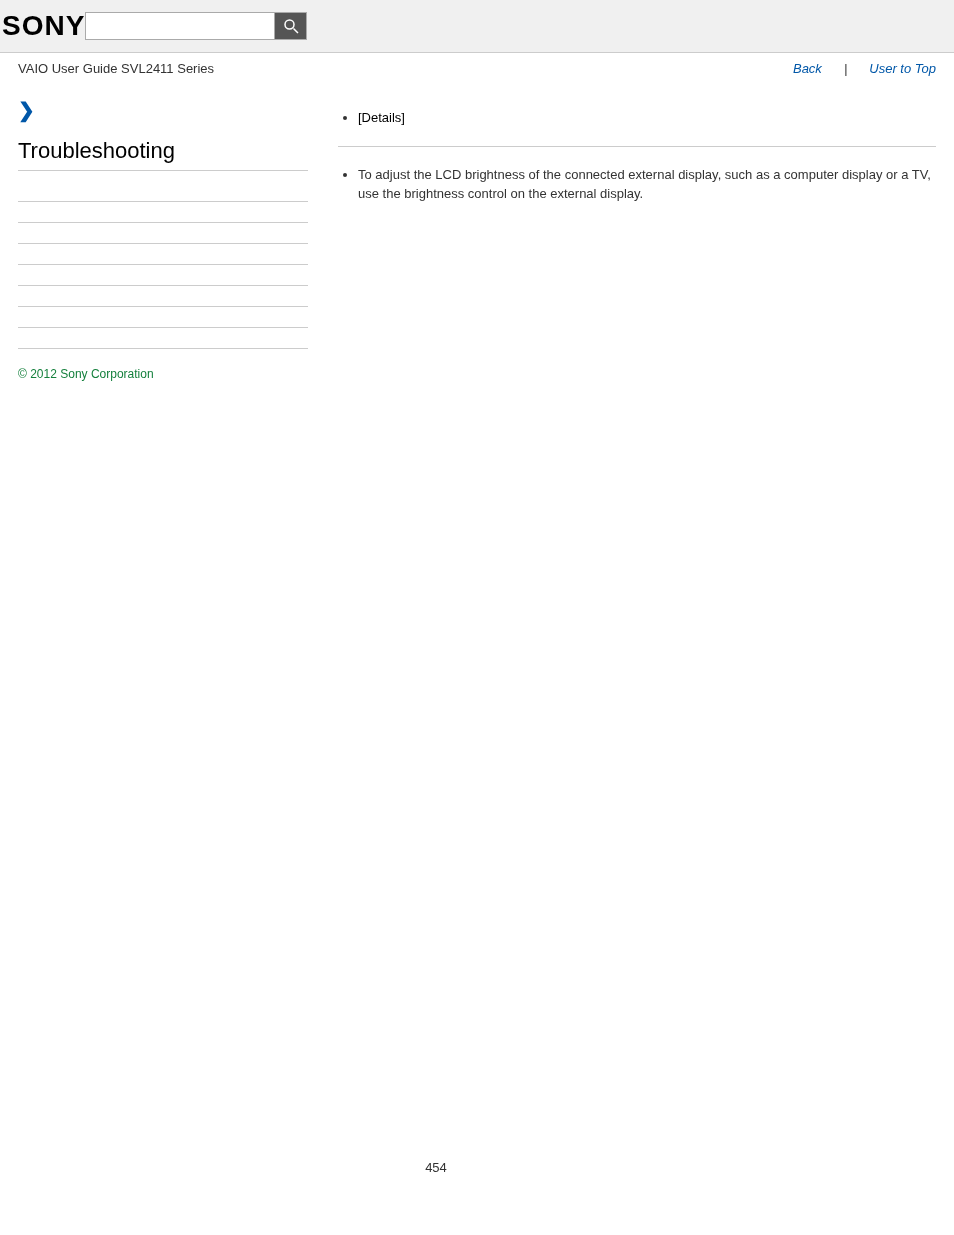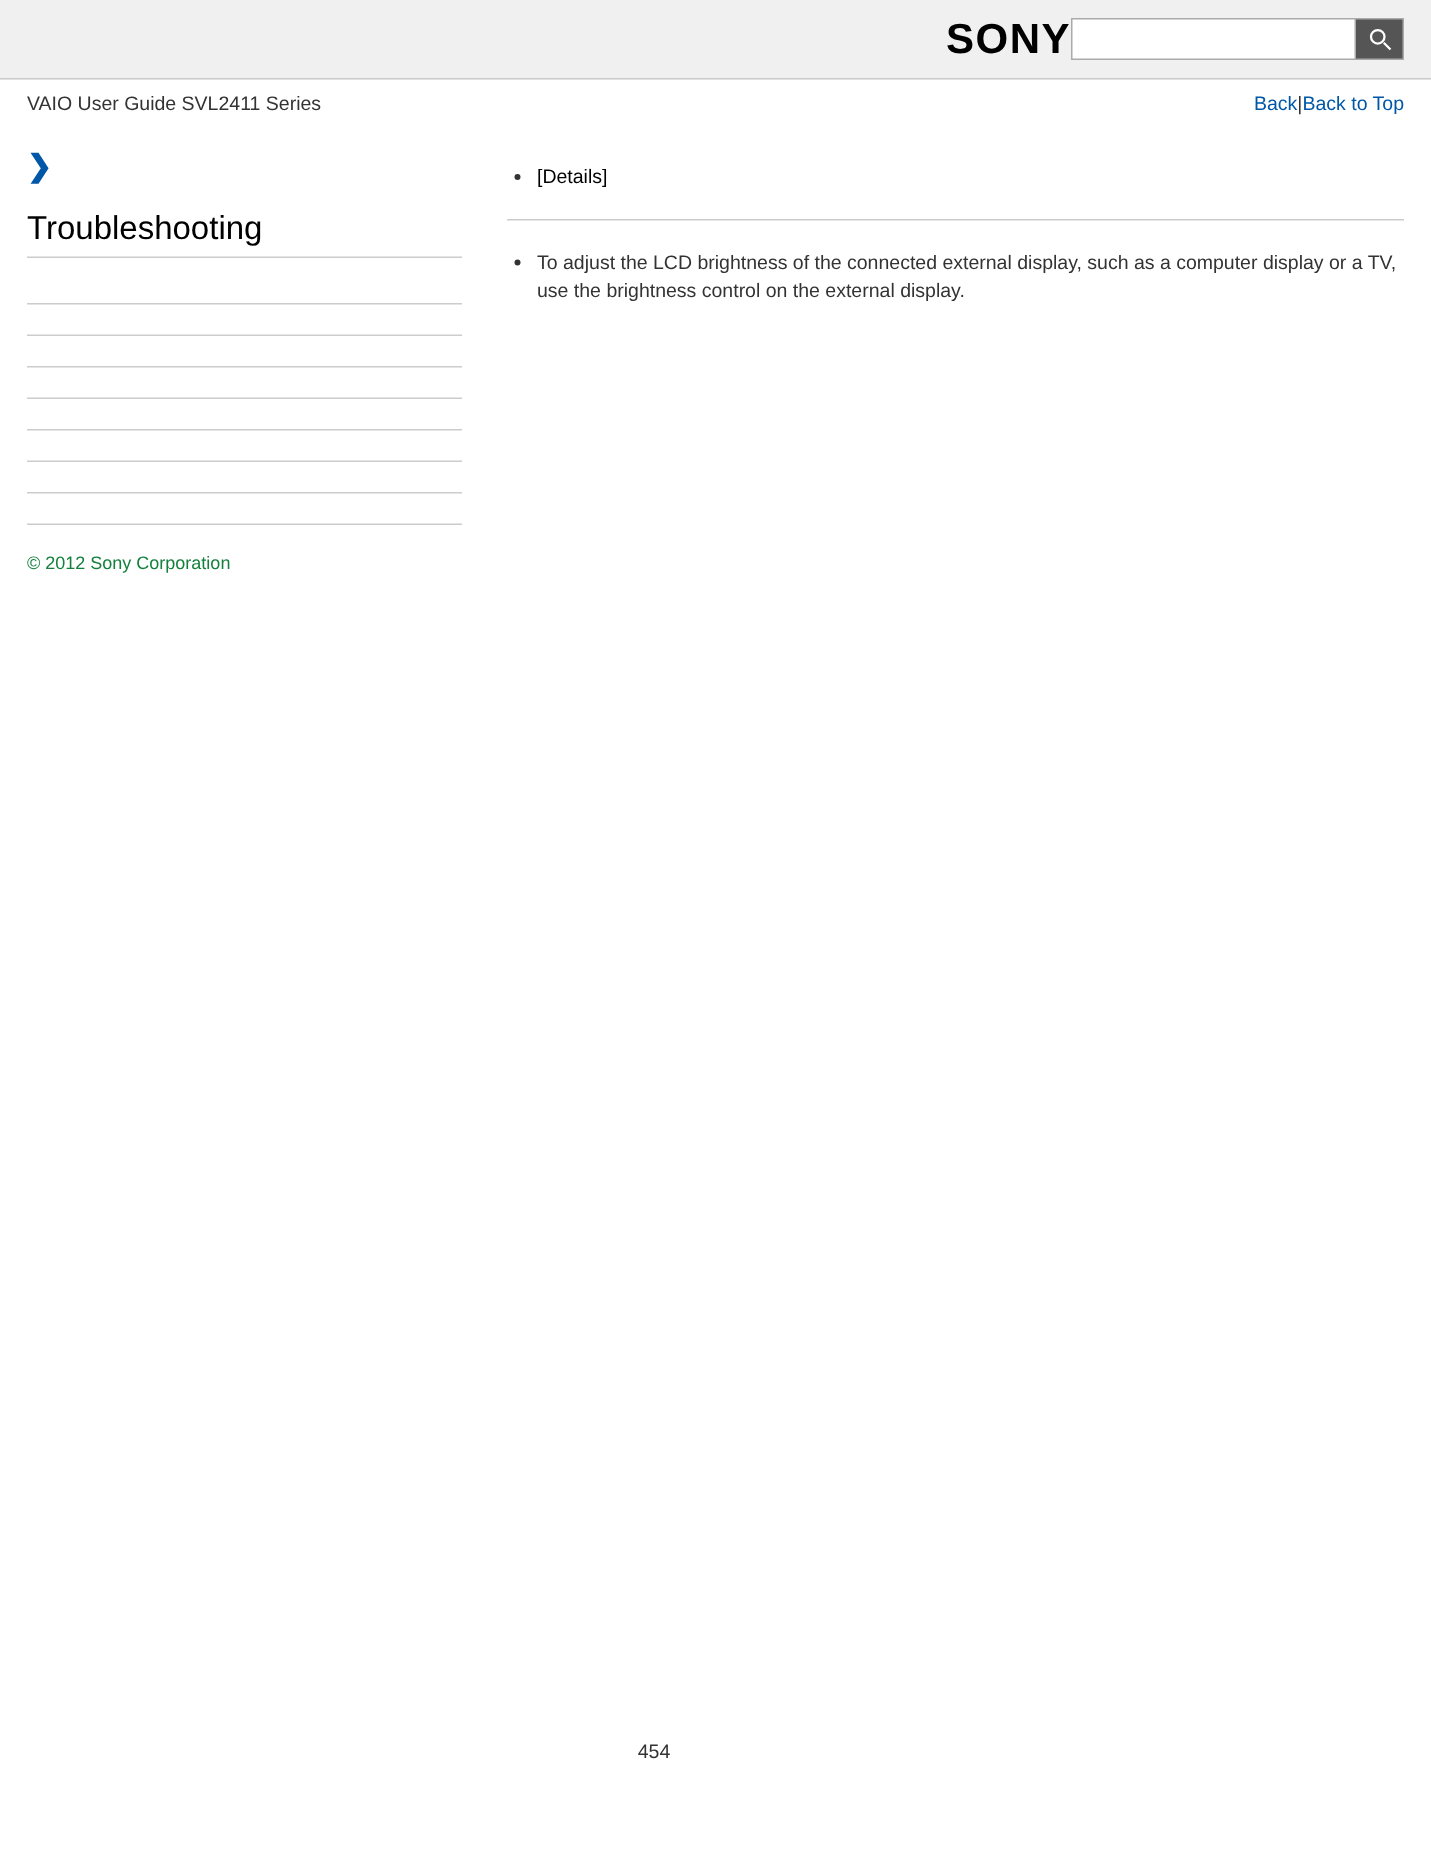--- a/index.html
+++ b/index.html
@@ -14,22 +14,22 @@
       color: #333;
       background: #fff;
       width: 954px;
       min-height: 1235px;
     }
 
     
     .header {
       display: flex;
       align-items: center;
-      justify-content: flex-end;
-      padding: 10px 18px 10px 12px;
+      justify-content: flex-start;
+      padding: 10px 18px 10px 2px;
       border-bottom: 1px solid #ccc;
       background: #f0f0f0;
     }
 
     .sony-logo {
       font-family: Arial, Helvetica, sans-serif;
       font-size: 28px;
       font-weight: 900;
       color: #000;
       letter-spacing: 1px;
@@ -76,22 +76,23 @@
       font-size: 13px;
       color: #333;
     }
 
     .sub-header-title {
       color: #333;
     }
 
     .sub-header-nav {
       display: flex;
-      gap: 0;
-      align-items: center;
+      gap: 22px;
+      align-items: center;
+      font-style: italic;
     }
 
     .nav-link {
       color: #0057a8;
       text-decoration: none;
       cursor: pointer;
     }
 
     .nav-separator {
       color: #333;
@@ -208,21 +209,21 @@
     </button>
   </div>
 </div>
 
 <div class="sub-header">
   <span class="sub-header-title">VAIO User Guide SVL2411 Series</span>
   <div class="sub-header-nav">
     <a class="nav-link">Back</a>
     <span class="nav-separator"> | </span>
     <a class="nav-link">
-      <span>Back to Top</span>
+      <span>User to Top</span>
     </a>
   </div>
 </div>
 
 <div class="main-content">
 
   <div class="sidebar">
     <div class="sidebar-chevron">❯</div>
     <div class="sidebar-section-title">Troubleshooting</div>
     <div class="sidebar-item"><span></span></div>

